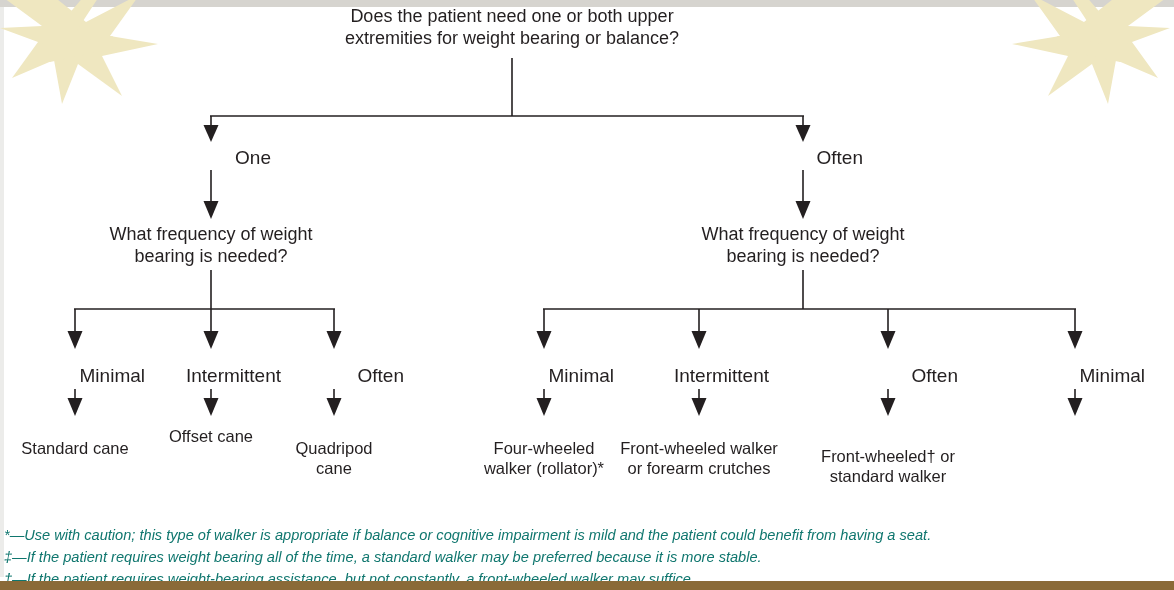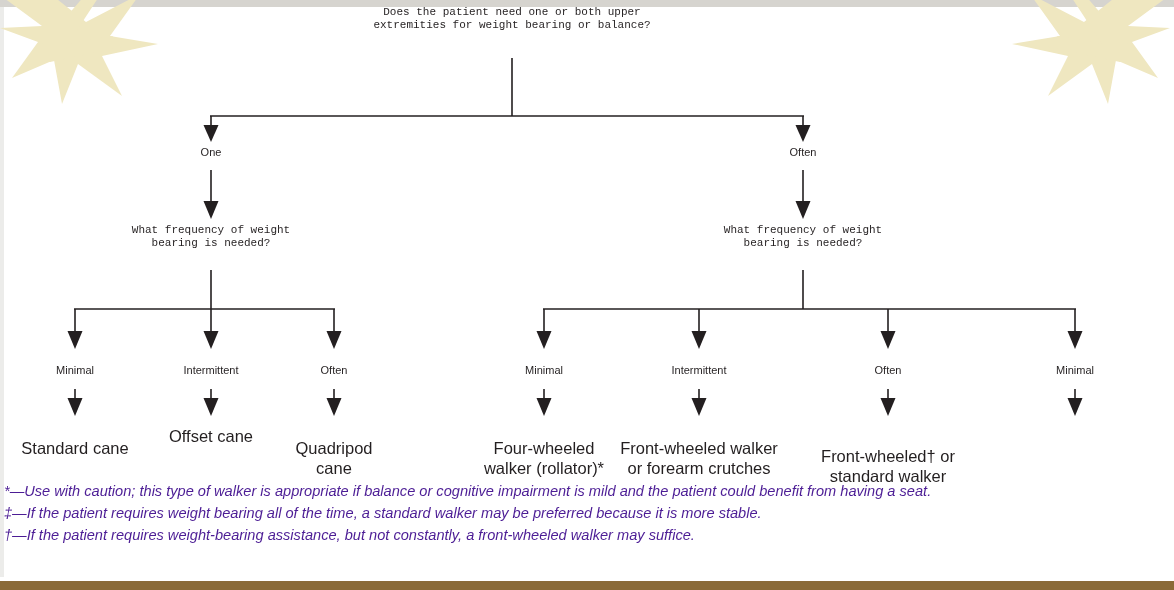--- a/index.html
+++ b/index.html
@@ -71,35 +71,35 @@
   svg.edges polygon { fill: #231f20; }
 
   .node {
     position: absolute;
     text-align: center;
     color: #231f20;
     line-height: 1.22;
     white-space: pre-line;
   }
   .q-node {
-    font-size: 11px;
-    font-family: Liberation Mono, monospace;
+    font-size: 18px;
   }
   .branch-label {
-    font-size: 11px;
+    font-size: 19px;
+    text-align: right;
   }
   .leaf-node {
     font-size: 16.5px;
   }
   .footnotes {
     position: absolute;
     left: 4px;
-    top: 480px;
+    top: 524px;
     width: 1170px;
-    color: #4c1d95;
+    color: #0f766e;
   }
   .footnote {
     font-size: 14.6px;
     font-style: italic;
     line-height: 1.52;
     white-space: nowrap;
   }
 </style>
 </head>
 <body>

